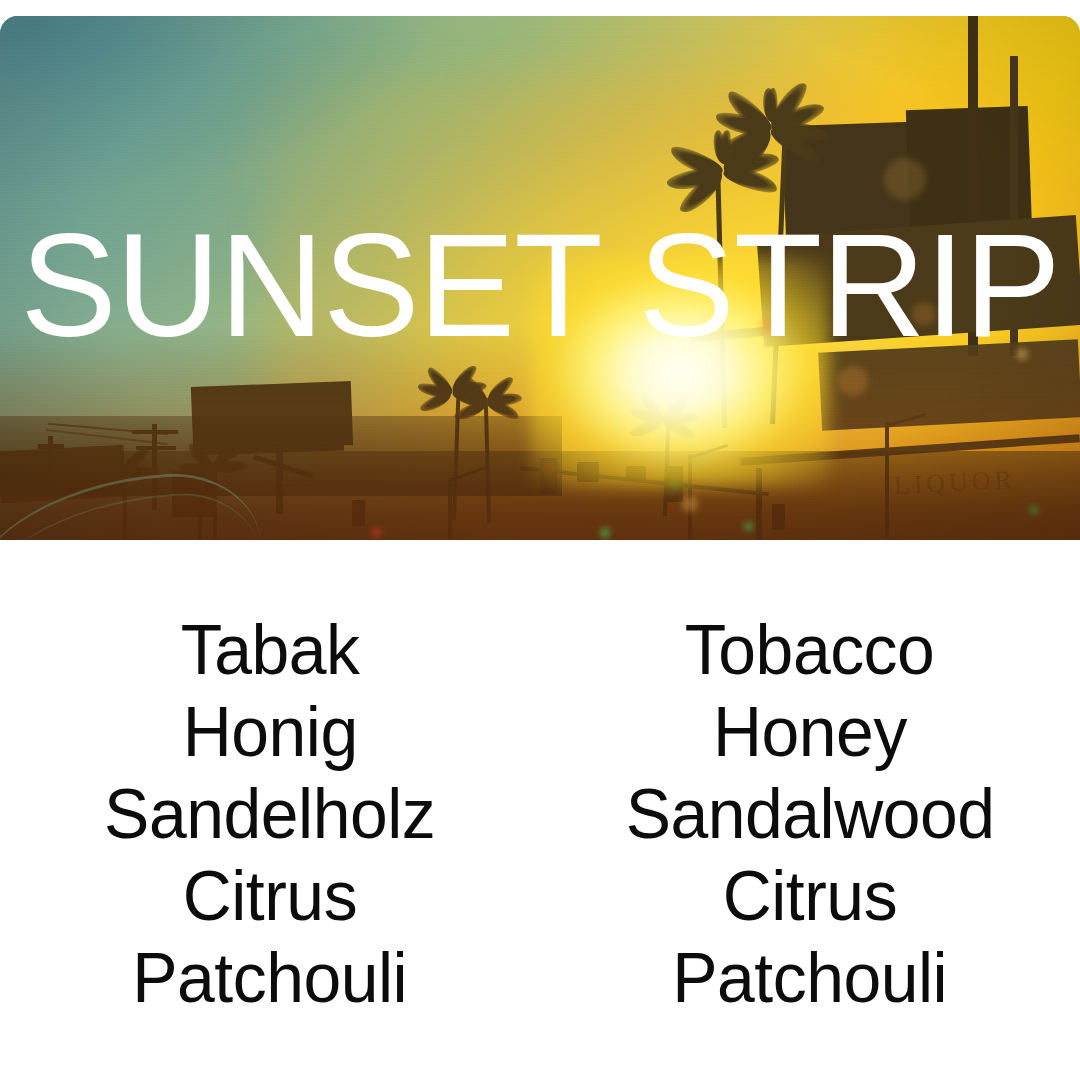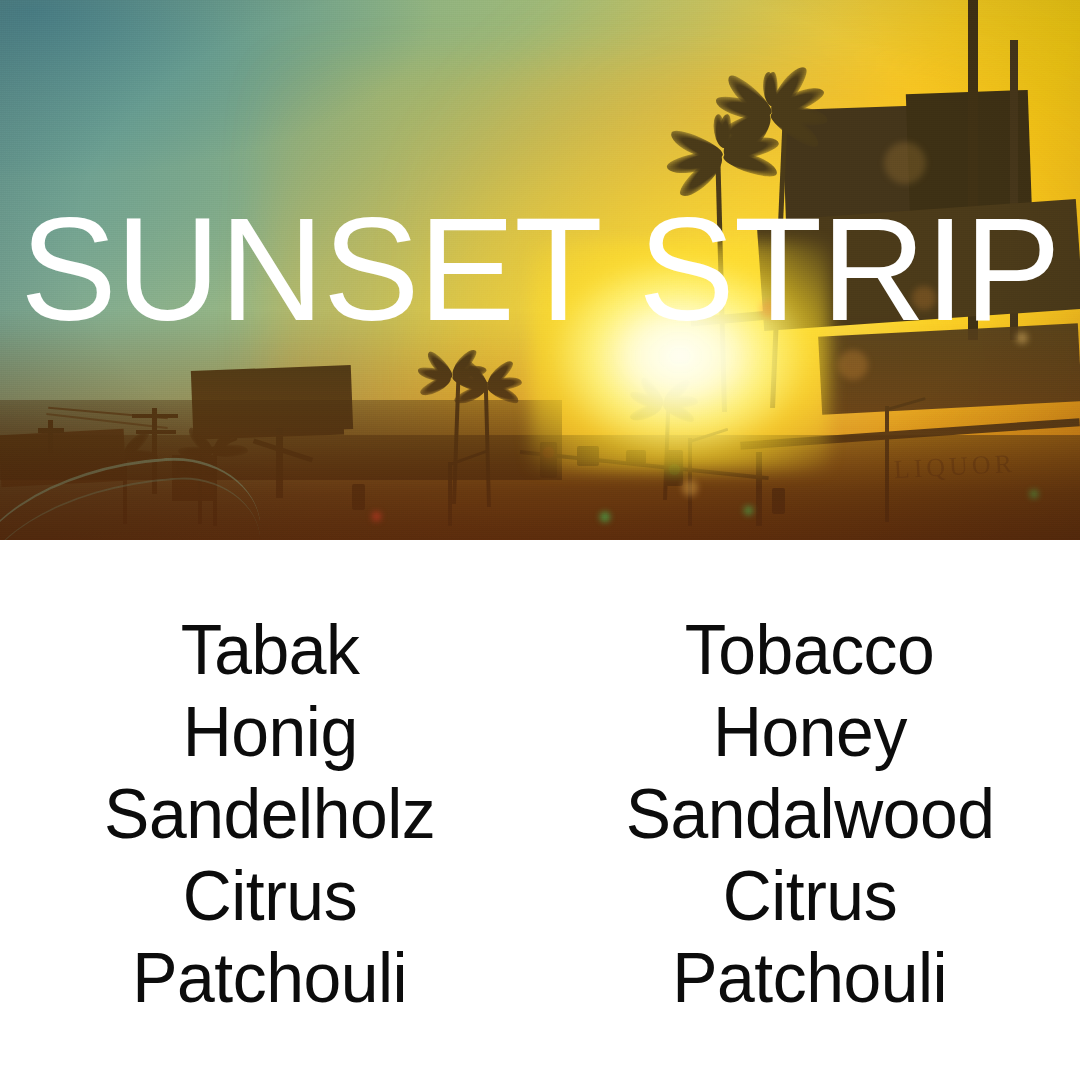--- a/index.html
+++ b/index.html
@@ -8,24 +8,25 @@
 
   .canvas{
     position:relative;
     width:1080px;height:1080px;
     overflow:hidden;
     background:#ffffff;
   }
 
   
   .photo{
-    position:absolute;left:0;top:0;
+    position:absolute;left:0;top:16px;
     width:1080px;height:540px;
     overflow:hidden;
     background:#8aa878;
+    border-radius:18px;
   }
 
   
   .sky-base{
     position:absolute;inset:0;
     background:
       linear-gradient(118deg,
         #6f9e9b 0%,
         #7ca893 12%,
         #8fb288 26%,

